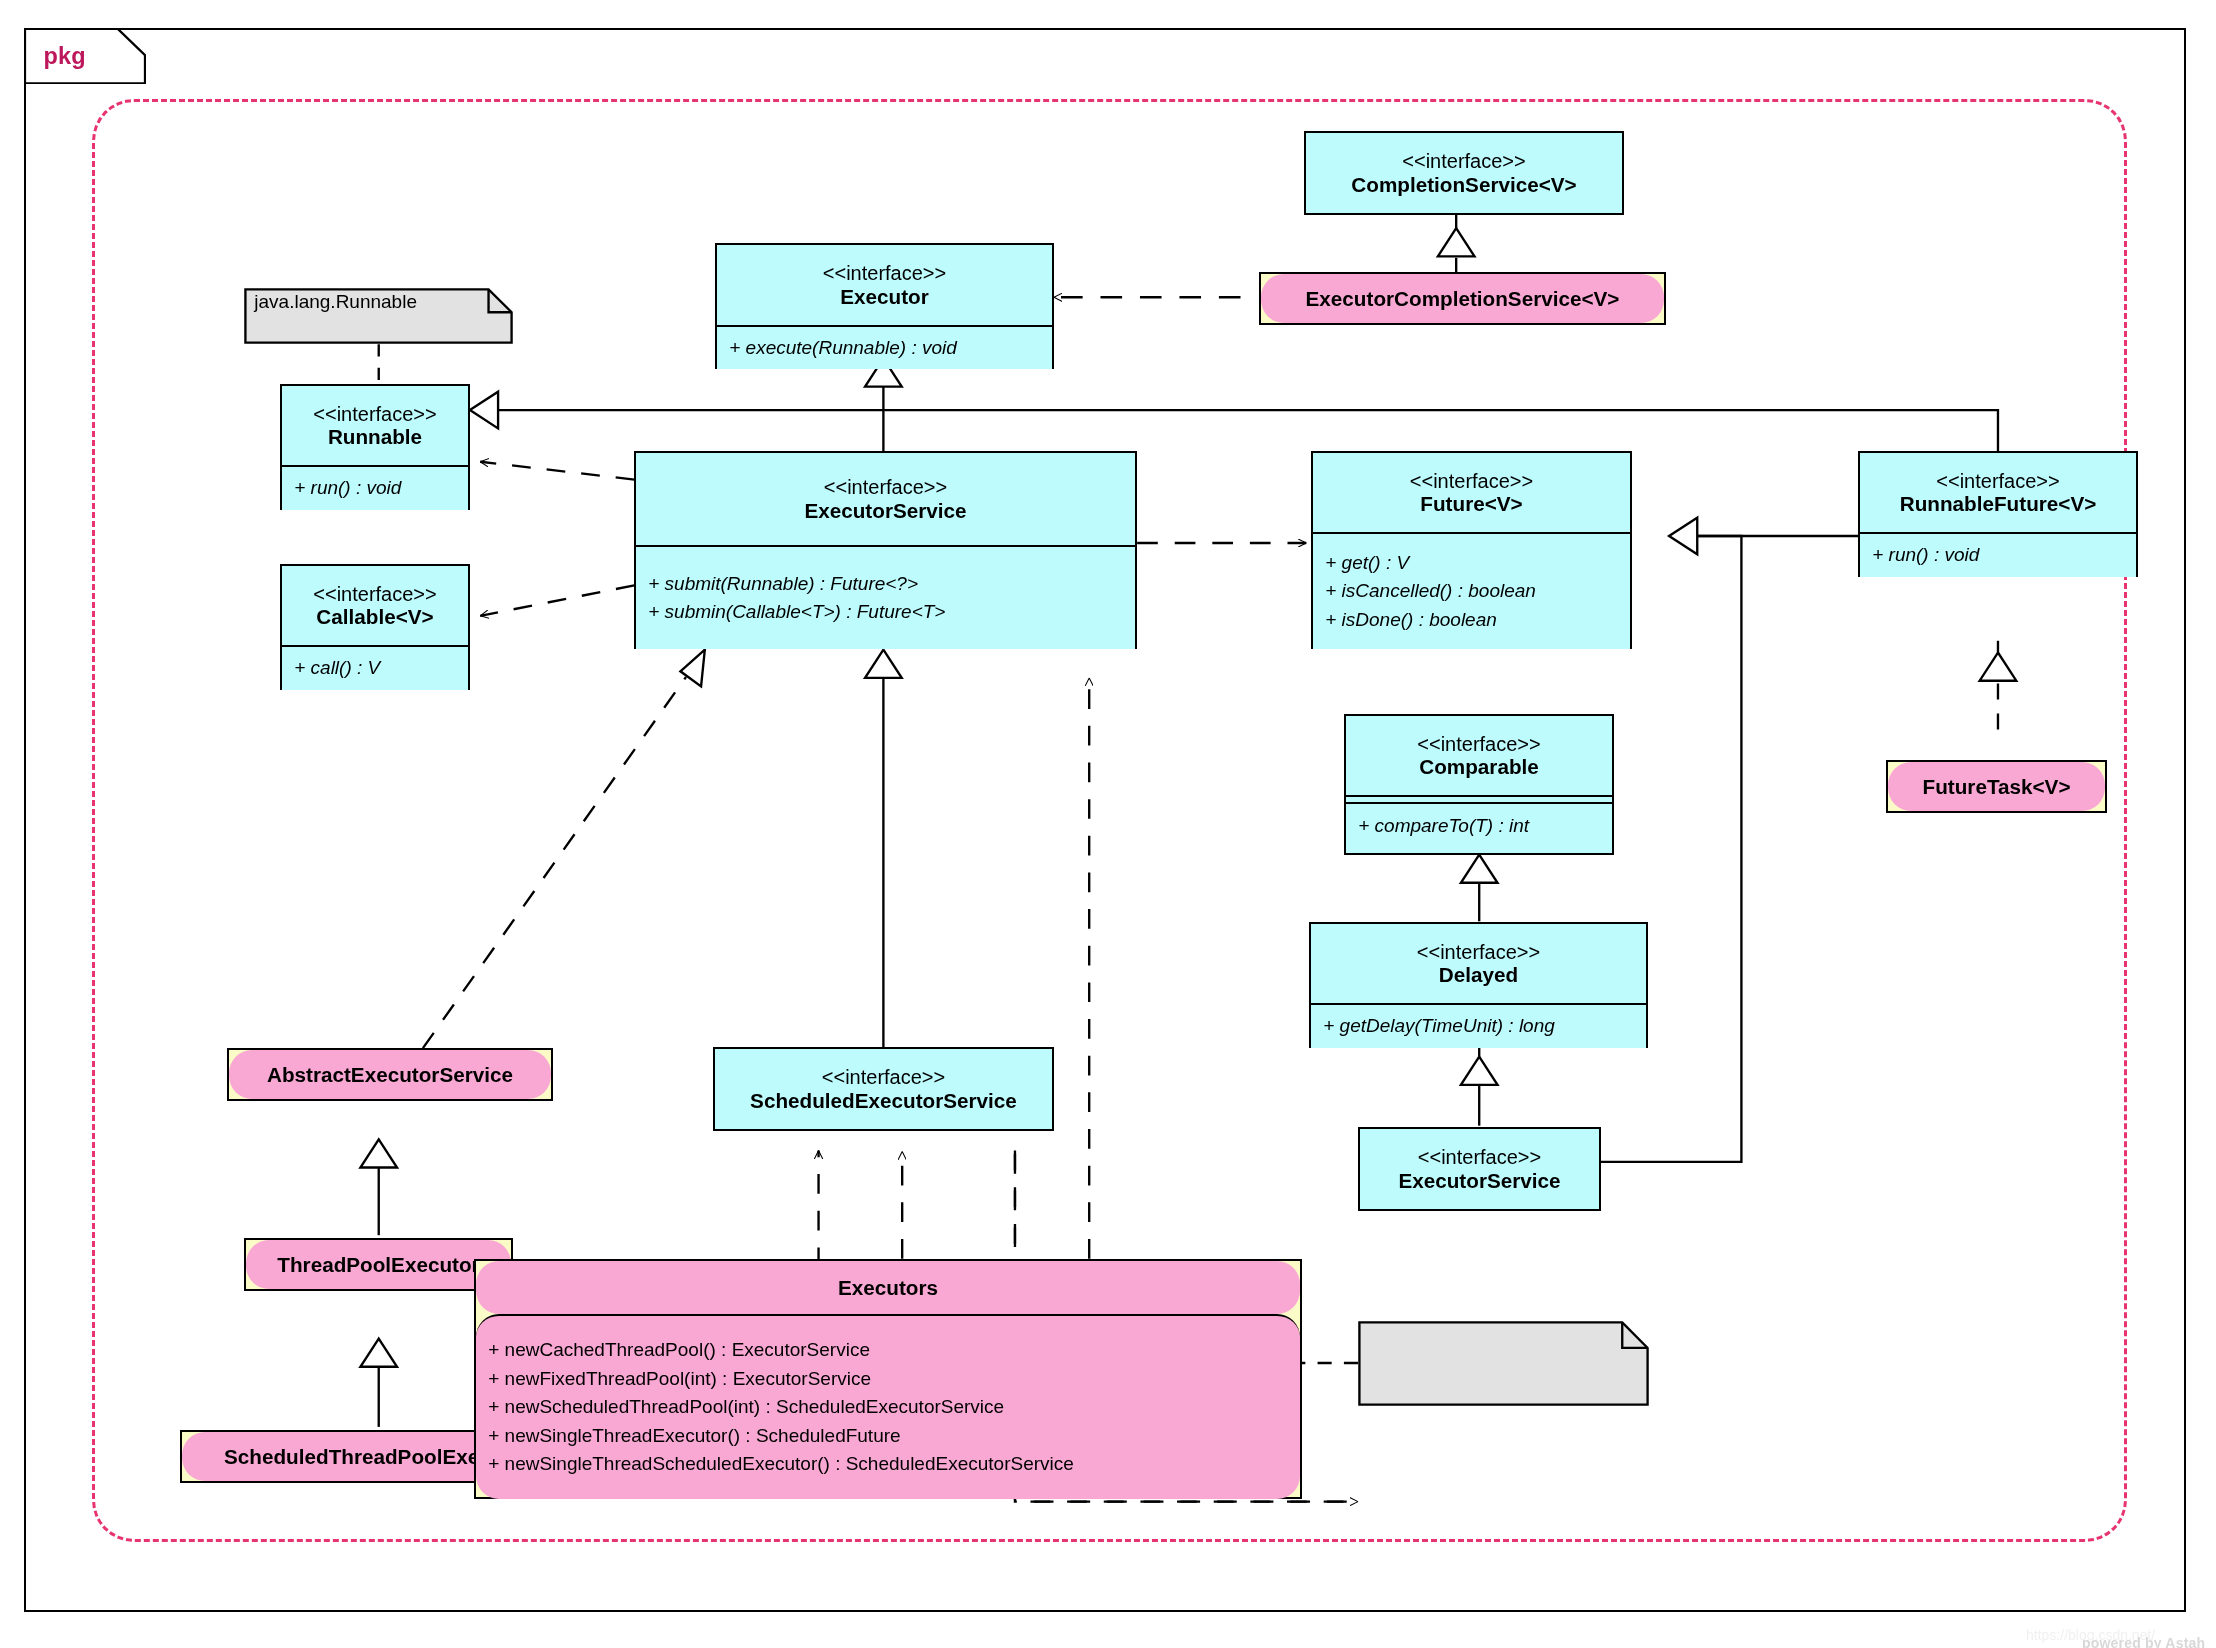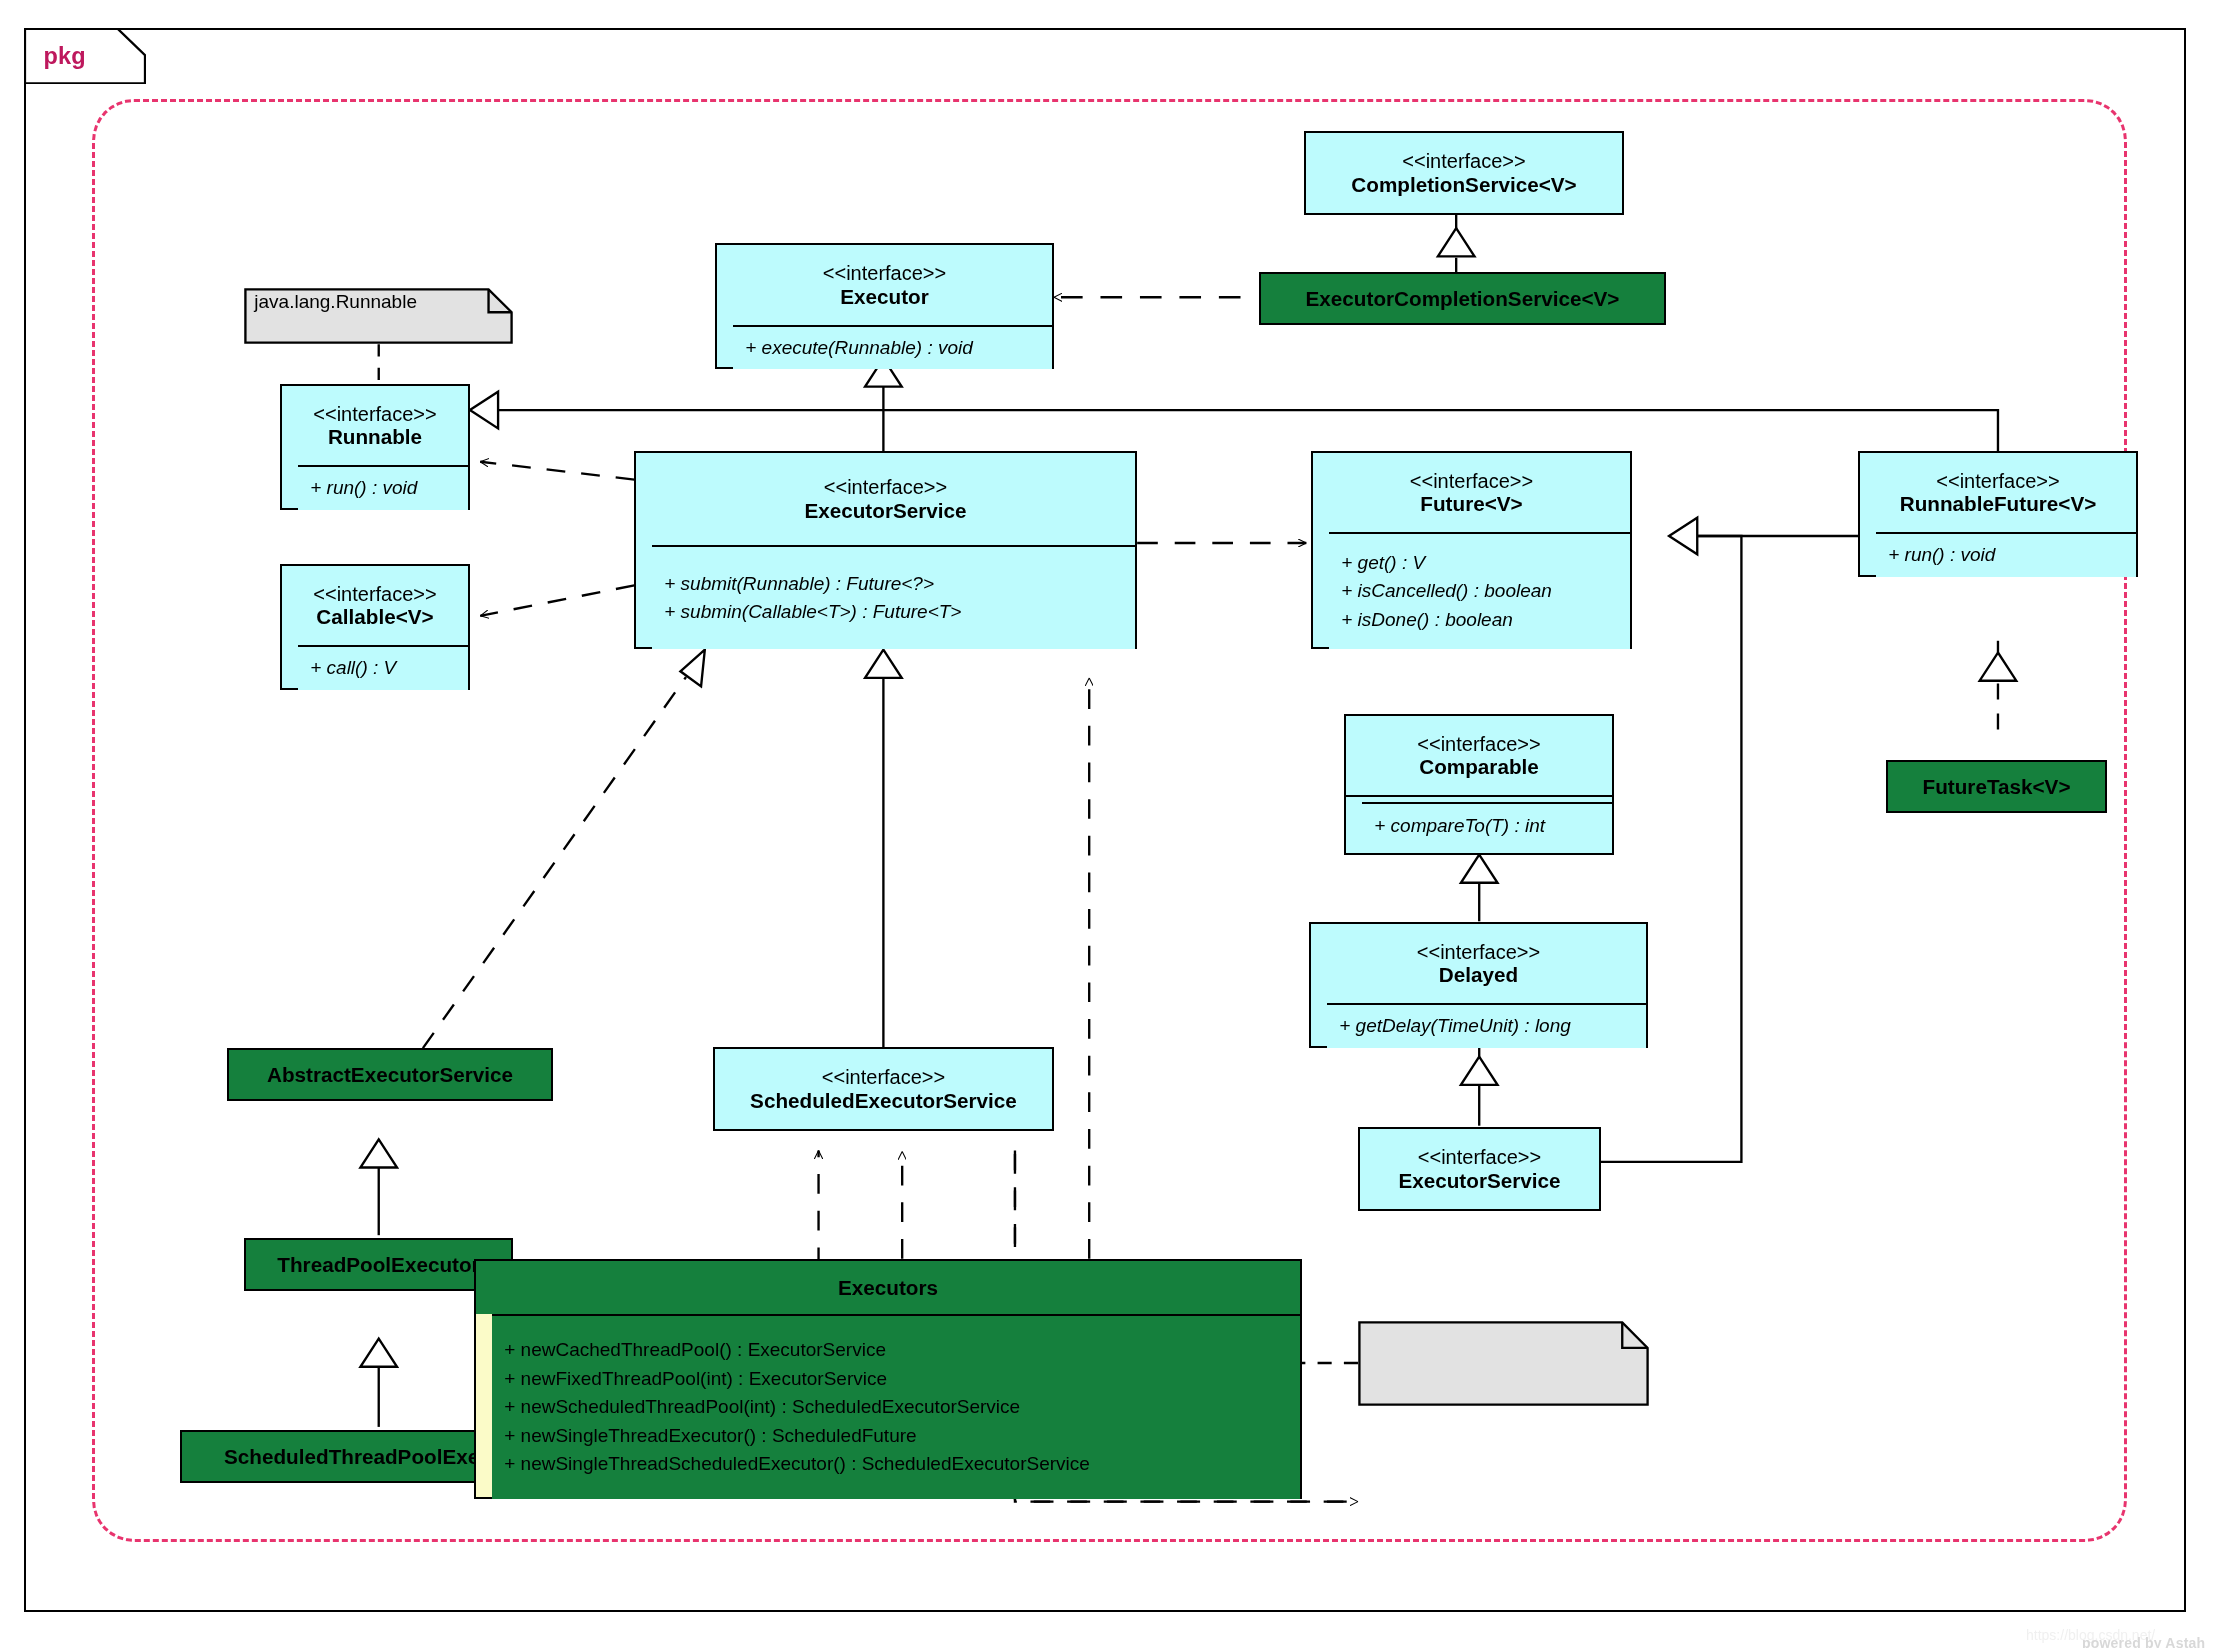--- a/index.html
+++ b/index.html
@@ -14,31 +14,31 @@
       font-size:23.5px;font-weight:bold;color:#be185d;letter-spacing:0.2px;}
 
   
   .pkg-bound{position:absolute;border:3.3px dashed #e8346e;border-radius:42px;box-sizing:border-box;}
 
   
   .node{position:absolute;box-sizing:border-box;border:2.8px solid #000;
         box-shadow:2.8px 2.8px 0 -0.5px rgba(0,0,0,0);}
   .node .seg{box-sizing:border-box;}
   .node .seg.hdr{display:flex;flex-direction:column;align-items:center;justify-content:center;}
-  .node .seg.ops{padding:6.6px 10.3px 6.6px 12.2px;display:flex;flex-direction:column;justify-content:center;margin-left:16px;}
+  .node .seg.ops{padding:6.6px 10.3px 6.6px 12.2px;display:flex;flex-direction:column;justify-content:center;}
   .node .seg + .seg{border-top:2.3px solid #000;}
   .node .seg.thin{height:6.6px;}
   .stereo{font-size:20px;line-height:1.12;color:#000;font-weight:normal;}
   .nname{font-size:20.7px;line-height:1.12;color:#000;font-weight:bold;}
   .op{font-size:19px;line-height:1.5;color:#000;font-style:italic;white-space:nowrap;}
   .op.plain{font-style:normal;}
   .cyan{background:#bdfbfd;}
   .cyan .seg{background:#bdfbfd;}
   .yellow{background:#fbfbc8;}
-  .yellow .seg{background:#15803d;}
+  .yellow .seg{background:#f9a8d4;border-radius:23px;}
 
   
   .note{position:absolute;box-sizing:border-box;}
   .note svg{position:absolute;inset:0;width:100%;height:100%;}
   .note .ntext{position:absolute;left:10.3px;top:0;right:28px;bottom:0;
       display:flex;flex-direction:column;justify-content:flex-start;
       font-size:19px;line-height:1.45;color:#000;}
 
   
   #edges{position:absolute;left:0;top:0;width:2216px;height:1649px;pointer-events:none;}

